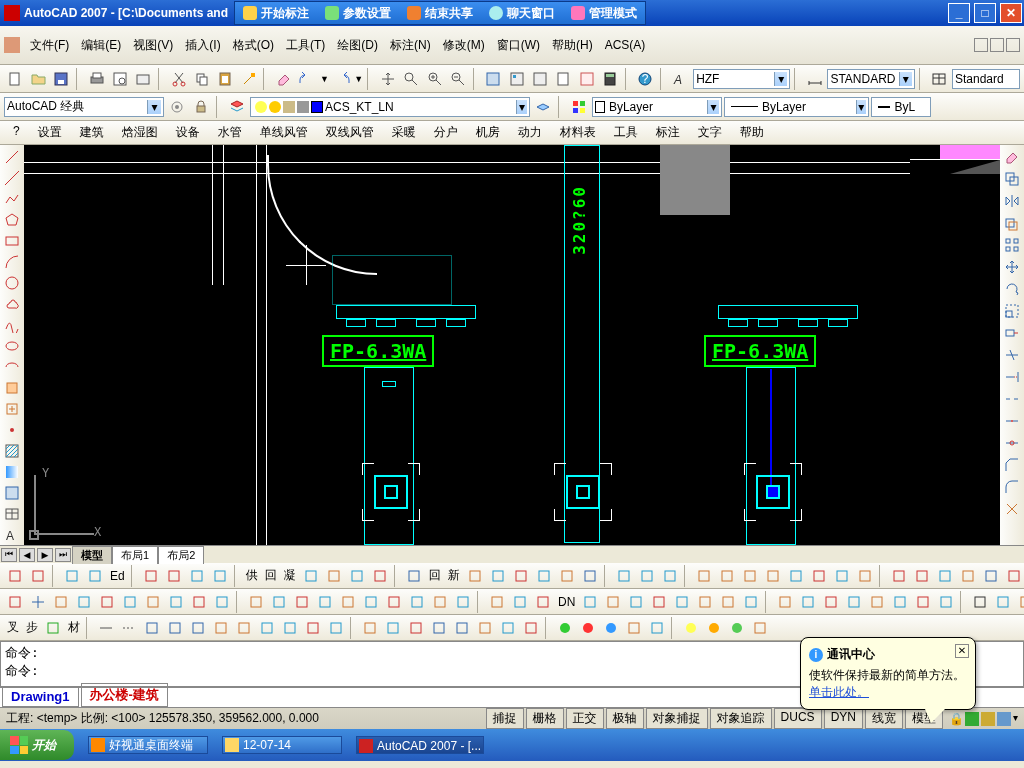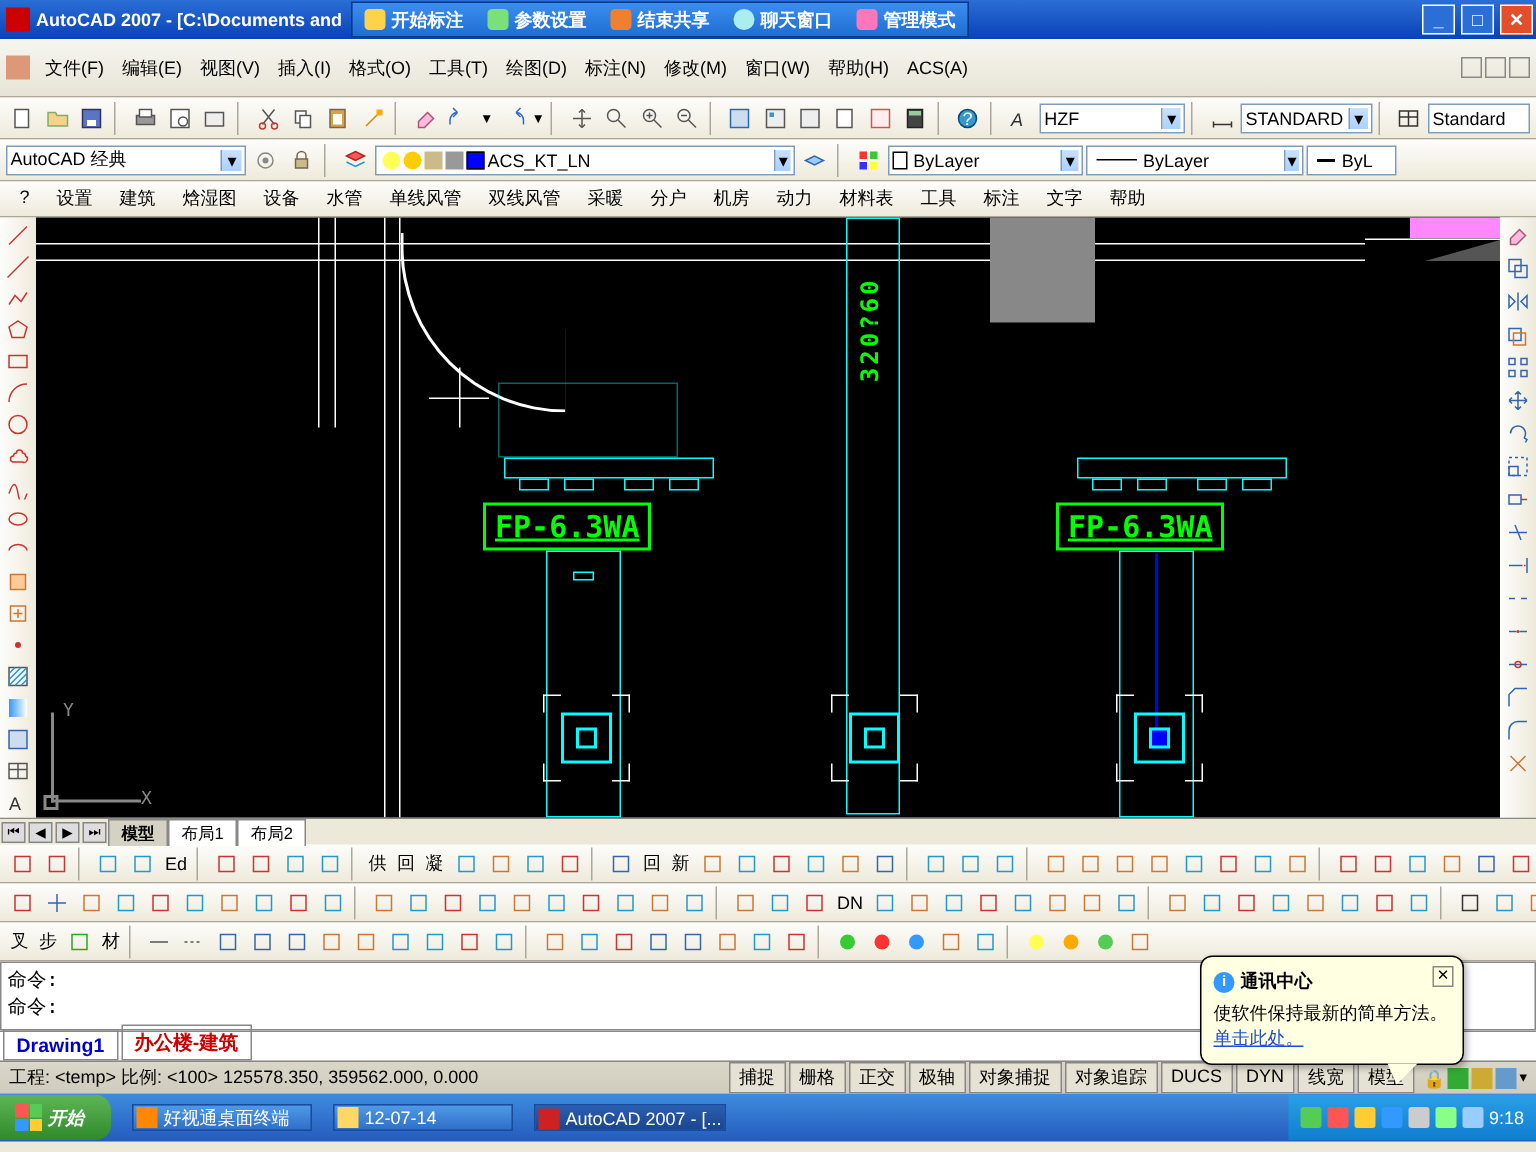--- a/index.html
+++ b/index.html
@@ -1322,23 +1322,13 @@
       </div>
       <div class="task">
         <span style="width: 14px; height: 14px; background: rgb(255, 215, 102);"></span>
         <span>12-07-14</span>
       </div>
       <div class="task active">
         <span style="width: 14px; height: 14px; background: rgb(204, 34, 34);"></span>
         <span>AutoCAD 2007 - [...</span>
       </div>
     </div>
-  <div class="tray">
-    <div class="ticn" style="background:#5c5;"></div>
-    <div class="ticn" style="background:#f55;"></div>
-    <div class="ticn" style="background:#fc3;"></div>
-    <div class="ticn" style="background:#39f;"></div>
-    <div class="ticn" style="background:#ccc;"></div>
-    <div class="ticn" style="background:#8f8;"></div>
-    <div class="ticn" style="background:#9cf;"></div>
-    <span>9:18</span>
-  </div>
 </div>
 
 </body></html>

